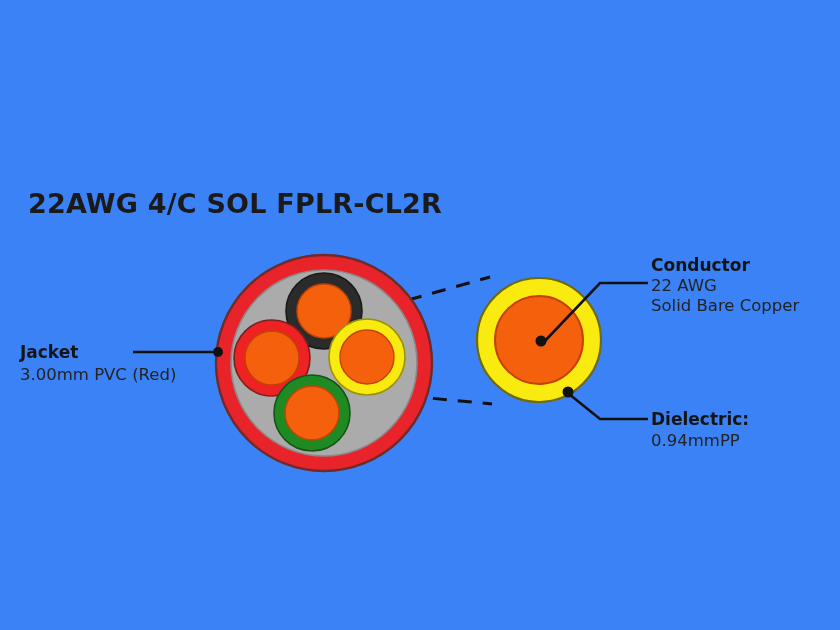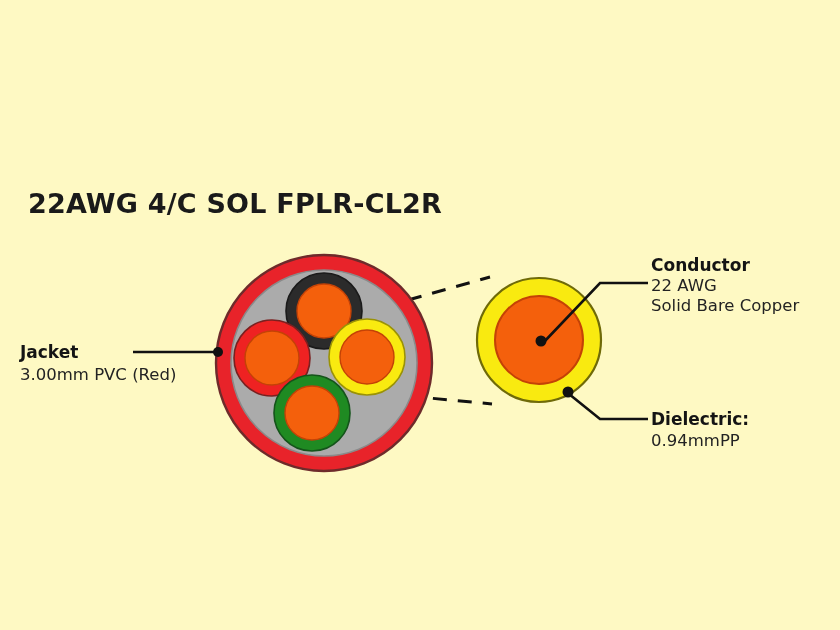--- a/index.html
+++ b/index.html
@@ -4,21 +4,21 @@
 <style>
   html, body {
     margin: 0;
     padding: 0;
     background: #ffffff;
   }
   #page {
     position: relative;
     width: 840px;
     height: 630px;
-    background: #fef9c3;
+    background: #3b82f6;
     overflow: hidden;
     font-family: "DejaVu Sans", "Liberation Sans", sans-serif;
   }
   #diagram-svg {
     position: absolute;
     left: 0;
     top: 0;
     width: 840px;
     height: 630px;
   }

